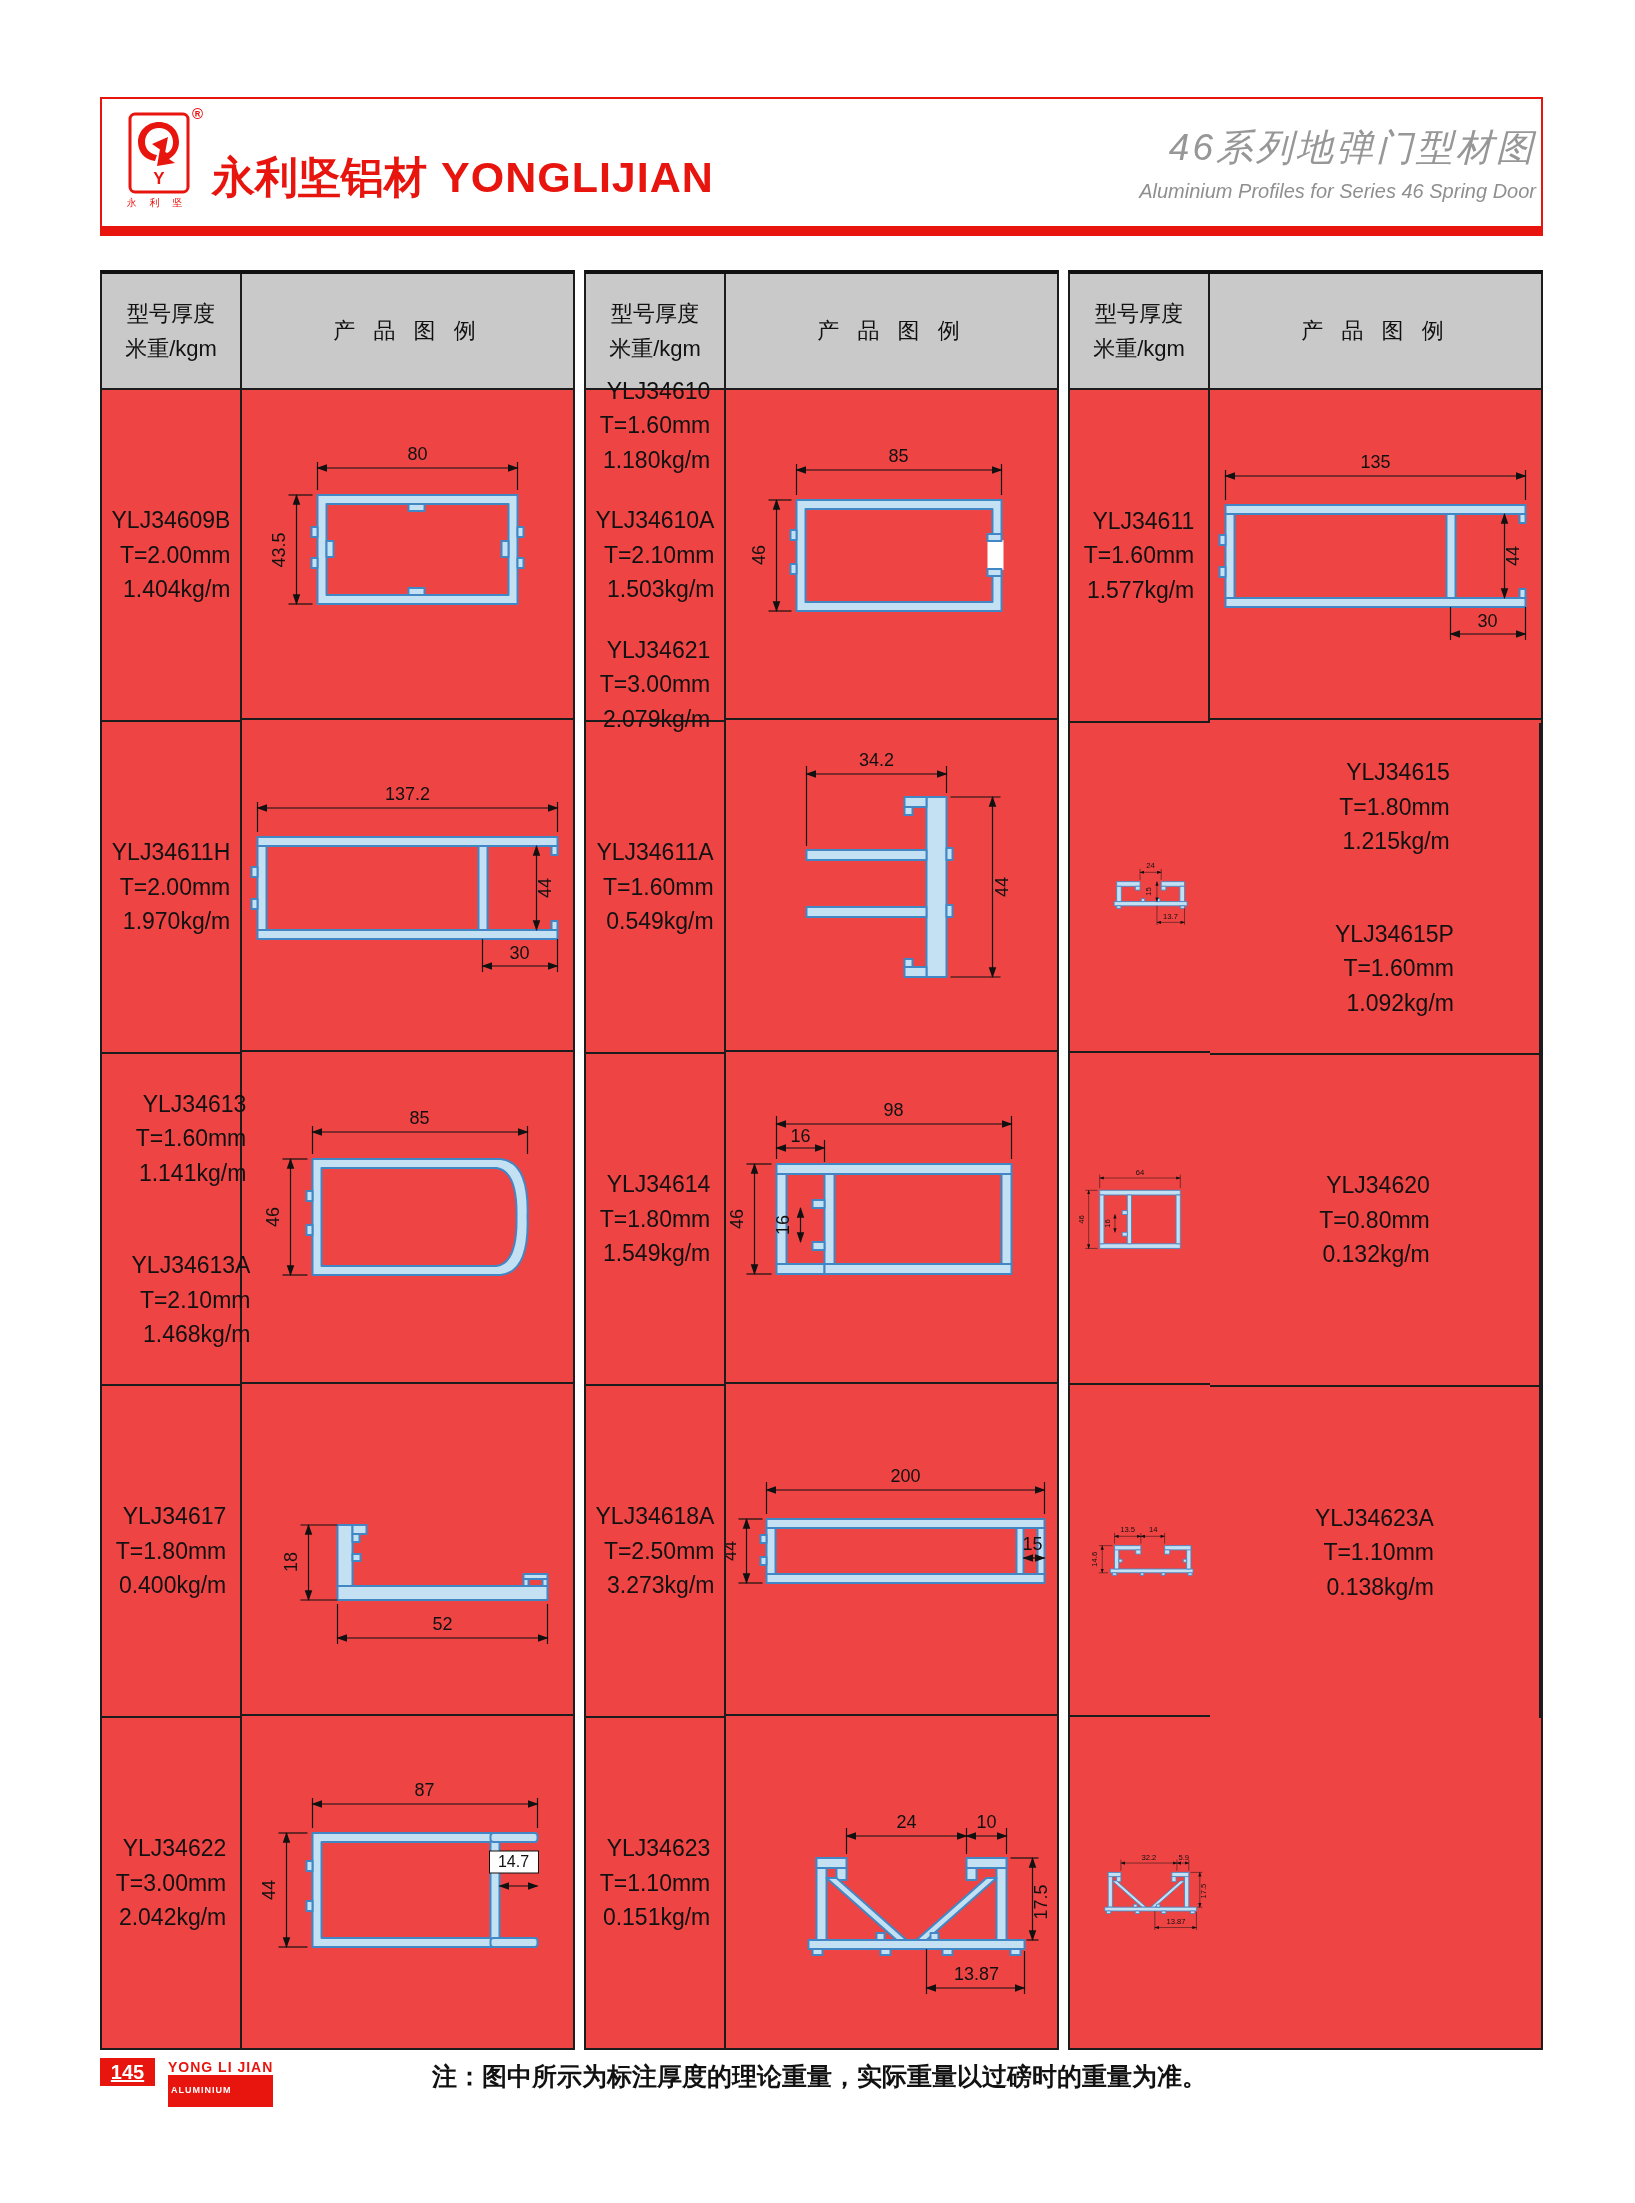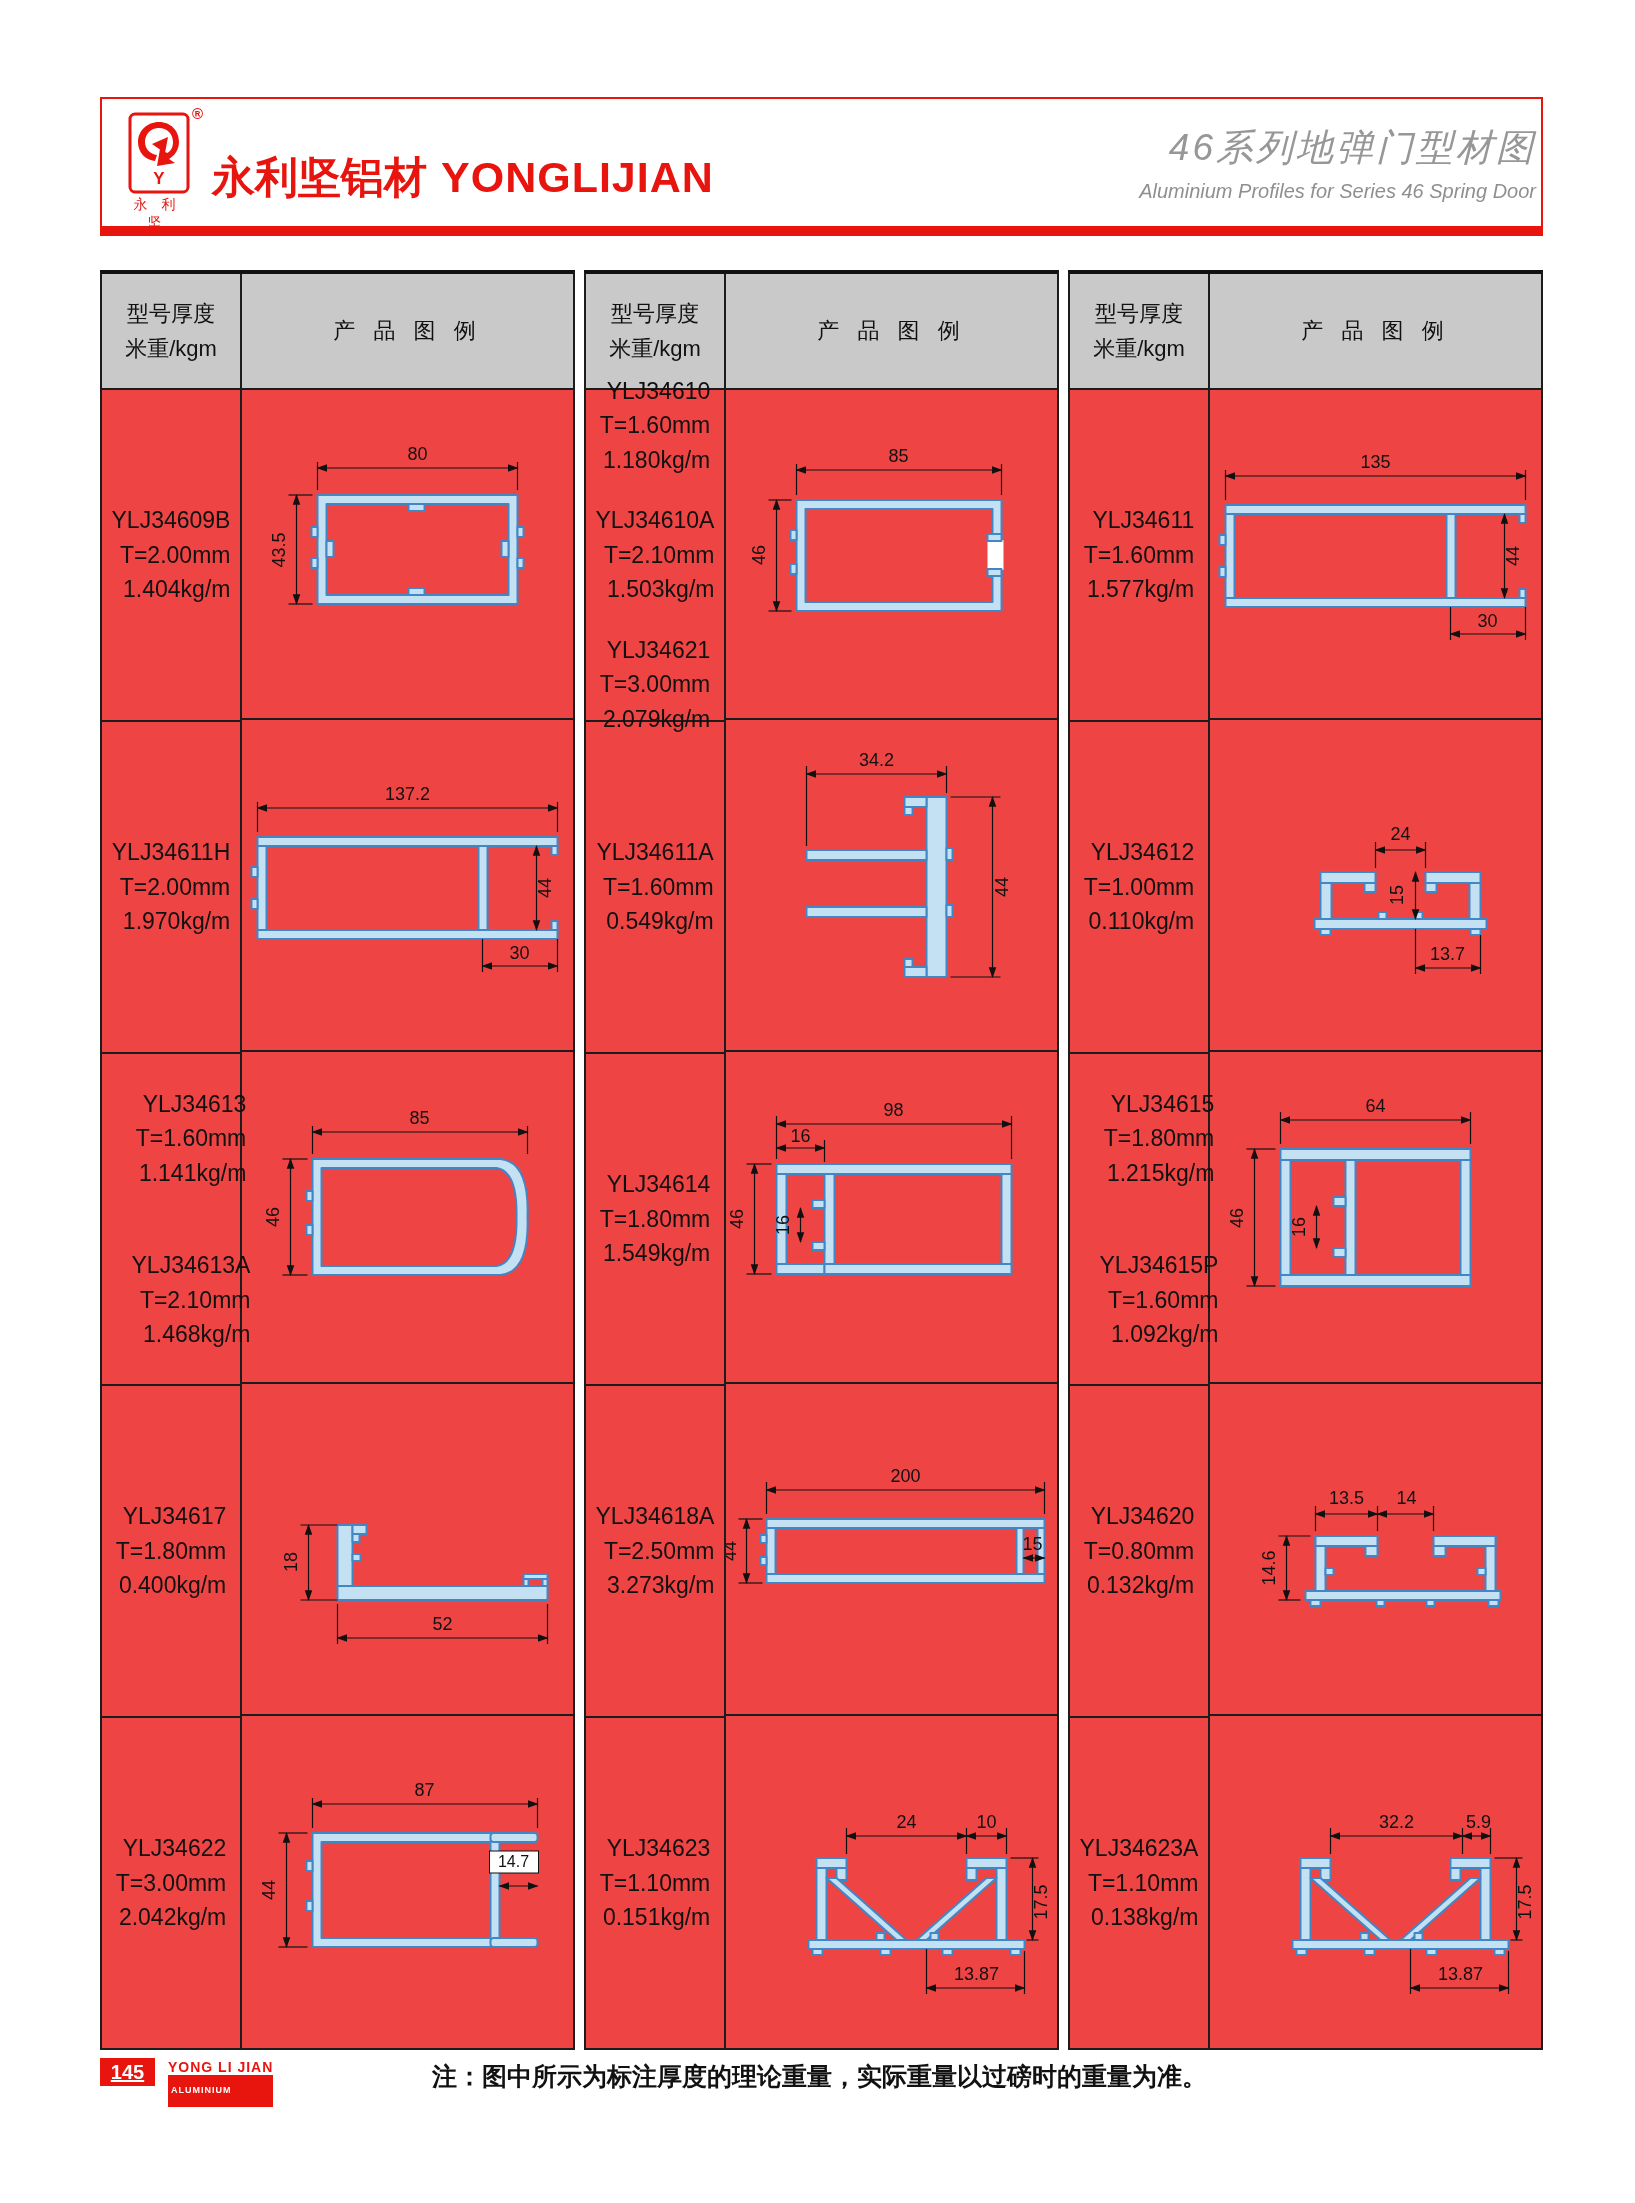--- a/index.html
+++ b/index.html
@@ -2,21 +2,21 @@
 <html><head>
 <meta charset="utf-8">
 <style>
   html,body{margin:0;padding:0;background:#fff;}
   .page{position:relative;width:1635px;height:2203px;background:#fff;font-family:"Liberation Sans",sans-serif;overflow:hidden;}
   
   .hdr{position:absolute;left:100px;top:97px;width:1443px;height:139px;box-sizing:border-box;
        border:2px solid #e8150f;border-bottom:10px solid #e8150f;background:#fff;}
   .logo{position:absolute;left:26px;top:13px;}
   .reg{position:absolute;left:90px;top:6px;color:#e8150f;font-size:15px;font-weight:bold;}
-  .logocap{position:absolute;left:22px;top:97px;width:66px;text-align:center;font-size:14px;color:#e8150f;letter-spacing:5px;}
+  .logocap{position:absolute;left:22px;top:97px;width:66px;text-align:center;font-size:10px;color:#e8150f;letter-spacing:5px;}
   .brand{position:absolute;left:110px;top:50px;color:#e8150f;font-weight:bold;font-size:43px;white-space:nowrap;}
   .brand .en{margin-left:14px;letter-spacing:1px;}
   .titles{position:absolute;right:5px;top:24px;text-align:right;font-style:italic;}
   .t-cn{font-size:37px;color:#979797;letter-spacing:3px;}
   .t-en{font-size:20px;color:#8f8f8f;margin-top:7px;}
   
   .tables{position:absolute;left:100px;top:270px;width:1443px;display:flex;gap:9px;}
   .sub{box-sizing:content-box;border:2px solid #1c1c1c;border-top:4px solid #111;display:grid;
        grid-template-columns:140px 331px;background:#ef4444;}
   .cell{box-sizing:border-box;border-bottom:2px solid #1c1c1c;}
@@ -465,29 +465,20 @@
           <text class="dt" x="165" y="78" text-anchor="middle">135</text>
           <line class="dm" x1="294" y1="124" x2="294" y2="208" marker-start="url(#ar)" marker-end="url(#ar)"></line>
           <text class="dt" transform="translate(308,166) rotate(-90)" text-anchor="middle">44</text>
           <line class="dm" x1="240" y1="217" x2="240" y2="250"></line>
             <line class="dm" x1="315" y1="217" x2="315" y2="250"></line>
           <line class="dm" x1="240" y1="244" x2="315" y2="244" marker-start="url(#ar)" marker-end="url(#ar)"></line>
           <text class="dt" x="277" y="237" text-anchor="middle">30</text>
         </svg>
       </div>
 
-      <div class="cell lab">
-        <div class="specs">
-            <div class="spec">
-          <div>YLJ34612</div>
-          <div>T=1.00mm</div>
-          <div>0.110kg/m</div>
-        </div>
-          </div>
-      </div>
       <div class="cell drow">
         <svg class="draw" viewBox="0 0 330 330">
           <rect class="pf" x="110" y="150" width="55" height="11"></rect>
           <rect class="pf" x="110" y="161" width="11" height="36"></rect>
           <rect class="pf" x="154" y="161" width="11" height="9"></rect>
           <rect class="pf" x="215" y="150" width="55" height="11"></rect>
           <rect class="pf" x="259" y="161" width="11" height="36"></rect>
           <rect class="pf" x="215" y="161" width="11" height="9"></rect>
           <rect class="pf" x="104" y="197" width="172" height="10"></rect>
           <rect class="pf" x="110" y="207" width="10" height="6"></rect>

